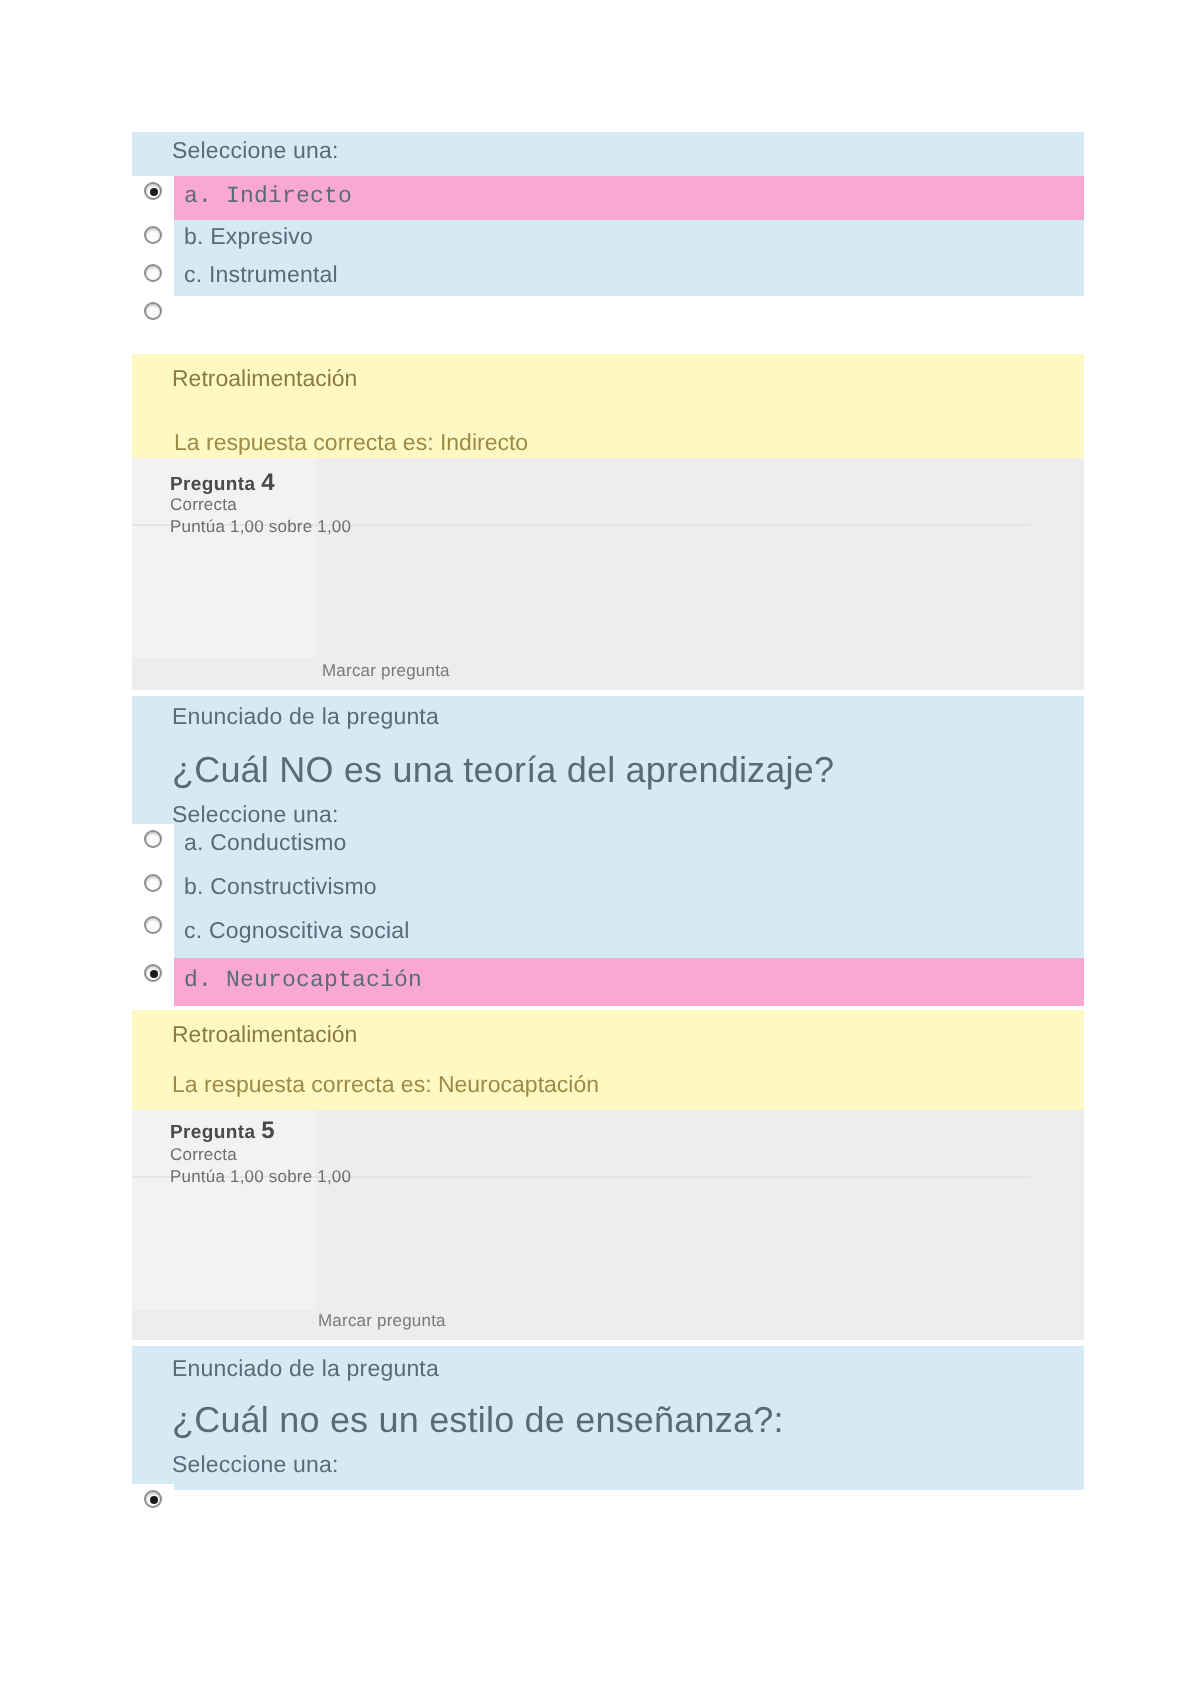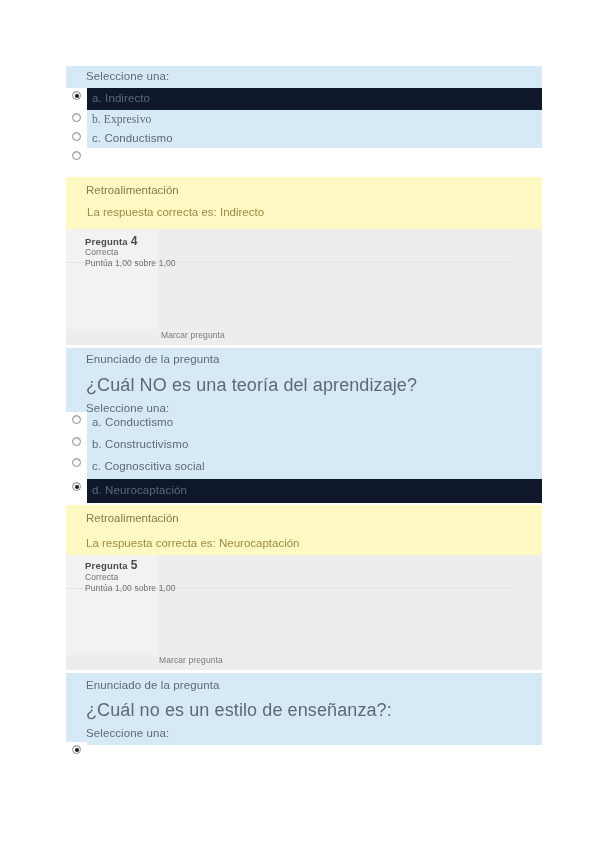--- a/index.html
+++ b/index.html
@@ -8,21 +8,21 @@
     background:#ffffff;
     font-family:"Liberation Sans", sans-serif;
     -webkit-font-smoothing:antialiased;
     overflow:hidden;
   }
   .page{position:relative;width:599px;height:848px;}
 
   
   .blk{position:absolute;left:66px;width:476px;box-sizing:border-box;}
   .blue{background:#d6eaf5;}
-  .green{background:#0f172a;}
+  .green{background:#f9a8d4;font-family:Liberation Mono, monospace;}
   .cream{background:#fef9c3;}
   .gray{background:#ededeb;}
 
   .txt{
     color:#5a6b78;
     font-size:11.5px;
     line-height:1;
     letter-spacing:.1px;
     padding-left:20px;
     display:flex;align-items:center;height:100%;
@@ -86,42 +86,42 @@
     <div class="txt">Seleccione una:</div>
   </div>
 
   <div class="blk green" style="top:88px;height:22px;">
     <div class="txt" style="padding-left:26px;">a. Indirecto</div>
   </div>
   <div class="radio-cell" style="top:88px;height:22px;">
     <span class="radio on"></span>
   </div>
 
-  <div class="blk blue" style="top:110px;height:19px;font-family:Liberation Serif, serif;">
+  <div class="blk blue" style="top:110px;height:19px;">
     <div class="txt" style="padding-left:26px;">b. Expresivo</div>
   </div>
   <div class="radio-cell" style="top:110px;height:19px;">
     <span class="radio"></span>
   </div>
 
   <div class="blk blue" style="top:129px;height:19px;">
-    <div class="txt" style="padding-left:26px;">c. Conductismo</div>
+    <div class="txt" style="padding-left:26px;">c. Instrumental</div>
   </div>
   <div class="radio-cell" style="top:129px;height:19px;">
     <span class="radio"></span>
   </div>
 
   <div class="radio-cell" style="top:148px;height:22px;">
     <span class="radio"></span>
   </div>
 
   <div class="blk cream" style="top:177px;height:52px;">
     <div style="position:relative;height:100%;">
       <div class="fb-head" style="position:absolute;top:0;height:26px;">Retroalimentación</div>
-      <div class="fb-body" style="position:absolute;top:22px;height:26px;padding-left:21px;">La respuesta correcta es: Indirecto</div>
+      <div class="fb-body" style="position:absolute;top:32px;height:26px;padding-left:21px;">La respuesta correcta es: Indirecto</div>
     </div>
   </div>
 
   <div class="blk gray" style="top:229px;height:116px;"></div>
   <div class="qinfo-left" style="top:229px;height:100px;"></div>
   <div class="qinfo-mid" style="top:229px;height:100px;"></div>
   <div class="seam" style="top:262px;"></div>
 
   <div class="qnum" style="top:234px;">
     <span>Pregunta</span>

